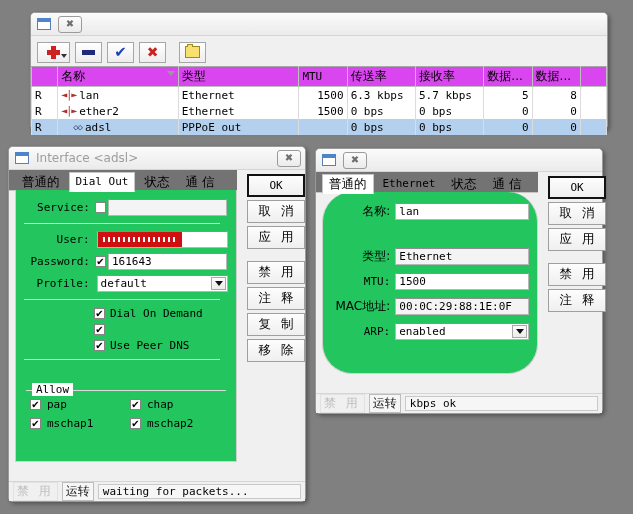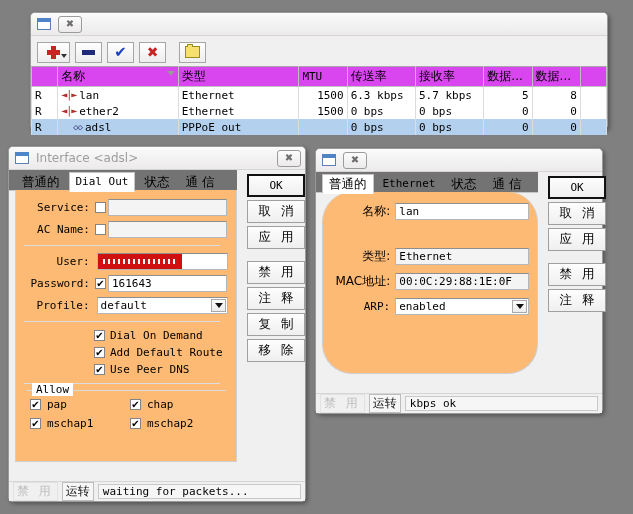--- a/index.html
+++ b/index.html
@@ -134,21 +134,21 @@
   }
   .tab.zh{font-family:"DejaVu Sans","Liberation Sans",sans-serif;font-size:12.5px;}
   .tab.active{
     background:#fff;
     border:1px solid #c6c6c6;
     border-bottom:1px solid #fff;
     margin-bottom:-1px;
     position:relative;z-index:2;
   }
   .panel{
-    background:#fdba74;
+    background:#22c55e;
     border:1px solid #cfcfcf;
     border-top:none;
     box-sizing:border-box;
     position:relative;
   }
   .btncol{
     position:absolute;
     display:flex;flex-direction:column;
     gap:3px;
   }
@@ -386,25 +386,20 @@
     <span class="tab zh">通  信</span>
   </div>
 
   <div class="panel" style="position:absolute;left:6px;top:43px;width:222px;height:272px;">
     <div style="padding:9px 8px 0 0;">
       <div class="row">
         <span class="lbl" style="width:74px;">Service:</span>
         <span class="cb"></span>
         <span class="fld dim" style="width:119px;margin-left:2px;"></span>
       </div>
-      <div class="row">
-        <span class="lbl" style="width:74px;">AC Name:</span>
-        <span class="cb"></span>
-        <span class="fld dim" style="width:119px;margin-left:2px;"></span>
-      </div>
 
       <div class="sep"></div>
 
       <div class="row">
         <span class="lbl" style="width:74px;">User:</span>
         <span class="fld" style="width:132px;margin-left:2px;padding:0;">
           <span class="redbox"></span>
         </span>
       </div>
       <div class="row">
@@ -423,21 +418,20 @@
       </div>
 
       <div class="sep"></div>
 
       <div class="row" style="margin-left:78px;margin-bottom:4px;">
         <span class="cb">✔</span>
         <span style="margin-left:5px;">Dial On Demand</span>
       </div>
       <div class="row" style="margin-left:78px;margin-bottom:4px;">
         <span class="cb">✔</span>
-        <span style="margin-left:5px;">Add Default Route</span>
       </div>
       <div class="row" style="margin-left:78px;margin-bottom:4px;">
         <span class="cb">✔</span>
         <span style="margin-left:5px;">Use Peer DNS</span>
       </div>
 
       <div class="sep"></div>
     </div>
 
     <div class="grp" style="left:10px;right:10px;top:200px;">
@@ -504,20 +498,24 @@
     <div style="padding:11px 8px 0 0;">
       <div class="row" style="margin-bottom:8px;">
         <span class="lbl zh" style="width:68px;">名称:</span>
         <span class="fld" style="width:135px;">lan</span>
       </div>
       <div class="row" style="margin-bottom:8px;margin-top:28px;">
         <span class="lbl zh" style="width:68px;">类型:</span>
         <span class="fld dim" style="width:135px;">Ethernet</span>
       </div>
       <div class="row" style="margin-bottom:8px;">
+        <span class="lbl" style="width:68px;">MTU:</span>
+        <span class="fld" style="width:135px;">1500</span>
+      </div>
+      <div class="row" style="margin-bottom:8px;">
         <span class="lbl zh" style="width:68px;">MAC地址:</span>
         <span class="fld dim" style="width:135px;">00:0C:29:88:1E:0F</span>
       </div>
       <div class="row">
         <span class="lbl" style="width:68px;">ARP:</span>
         <span class="fld combo" style="width:135px;">
           <span>enabled</span>
           <span class="arrow">
               <i></i>
             </span>

